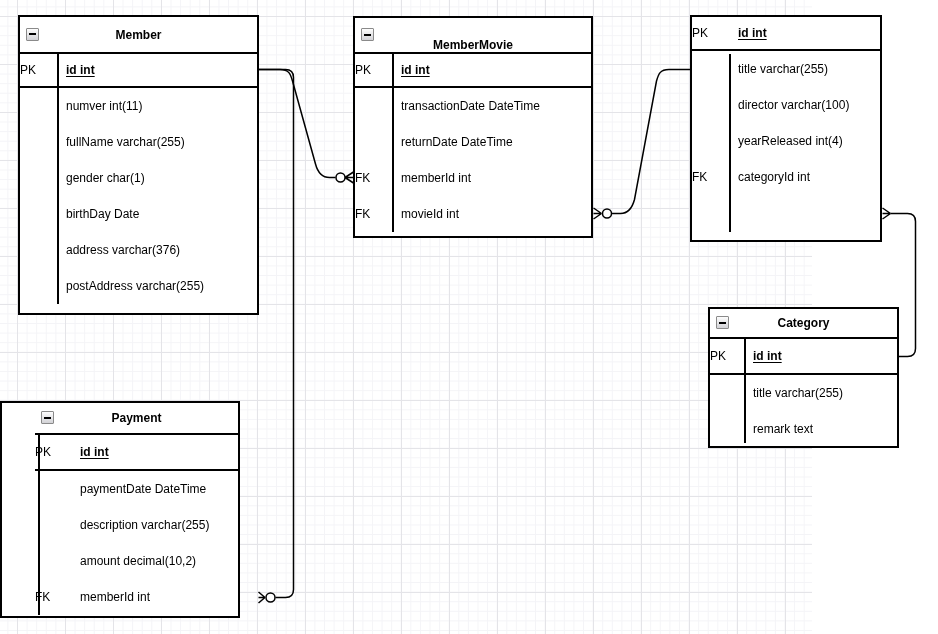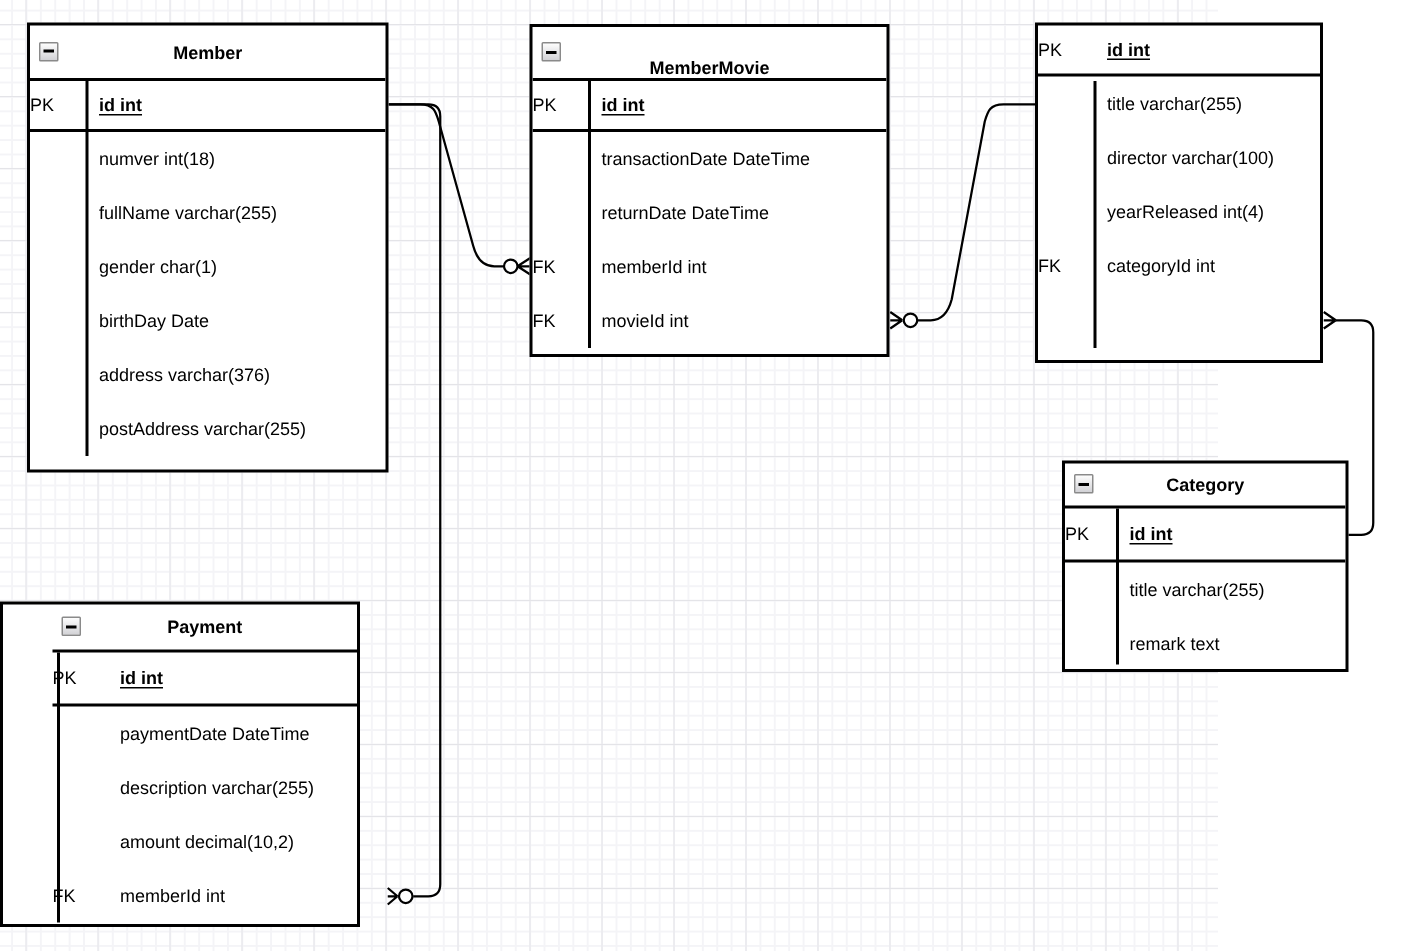--- a/index.html
+++ b/index.html
@@ -79,21 +79,21 @@
           <span class="bar"></span>
         </span>
       <span class="title">Member</span>
     </div>
     <div class="row pk" style="height:32px;">
       <span class="keycol">PK</span>
       <span class="field pkfield">id int</span>
     </div>
     <div class="row">
         <span class="keycol"></span>
-        <span class="field">numver int(18)</span>
+        <span class="field">numver int(11)</span>
       </div>
     <div class="row">
         <span class="keycol"></span>
         <span class="field">fullName varchar(255)</span>
       </div>
     <div class="row">
         <span class="keycol"></span>
         <span class="field">gender char(1)</span>
       </div>
     <div class="row">

